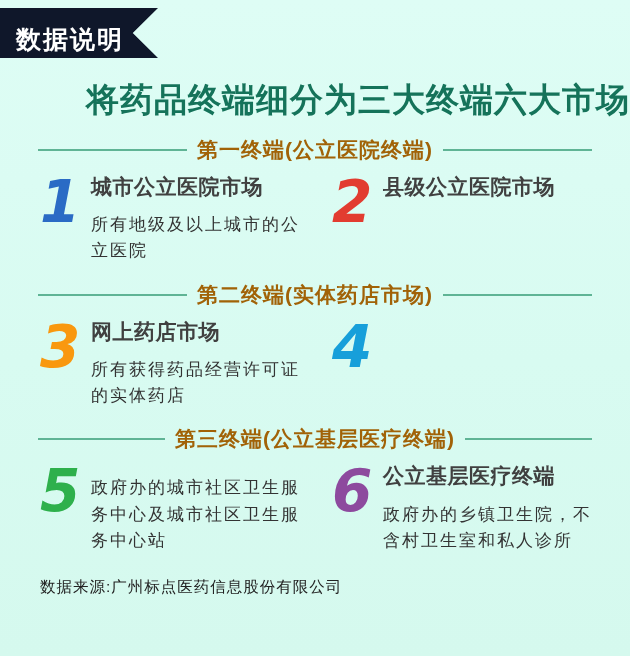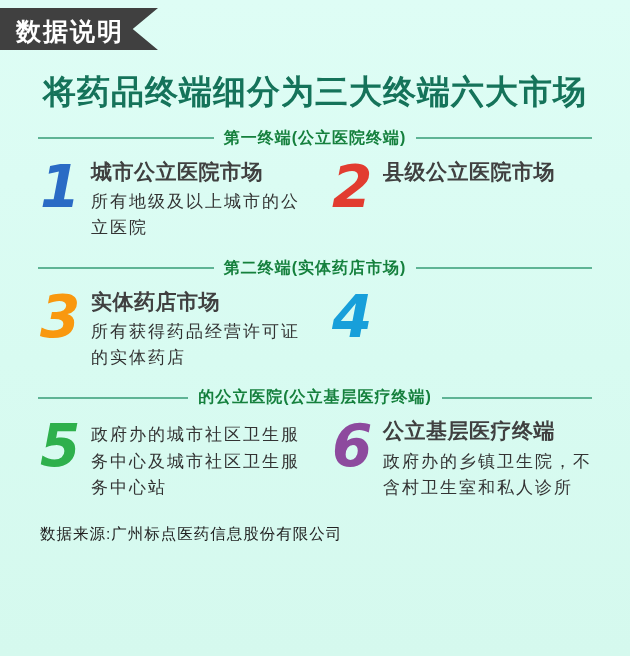--- a/index.html
+++ b/index.html
@@ -6,49 +6,49 @@
   body{
     width:630px;height:656px;
     background:linear-gradient(180deg,#defdf5 0%,#d8fbf1 55%,#d5f9ee 100%);
     font-family:"Liberation Sans","DejaVu Sans",sans-serif;
     overflow:hidden;position:relative;
   }
   
   .badge{
     display:inline-block;
     margin-top:8px;
-    background:#404040;
+    background:#0f172a;
     color:#ffffff;
     font-size:25px;
     font-weight:bold;
     letter-spacing:2px;
     line-height:38px;
-    padding:4px 34px 0 16px;
+    padding:12px 34px 0 16px;
     clip-path:polygon(0 0,100% 0,84% 50%,100% 100%,0 100%);
   }
   
   .title-area{text-align:center;margin-top:22px;}
   .title-line1{
     color:#177a5d;font-size:27px;font-weight:500;
     letter-spacing:3px;line-height:1.25;
   }
   .title-line2{
     color:#15735a;font-size:33px;font-weight:800;
-    letter-spacing:1px;line-height:1.2;margin-top:2px;
+    letter-spacing:1px;line-height:1.2;margin-top:2px;text-align:right;
   }
   
   .section-header{
     display:flex;align-items:center;
     margin:16px 38px 0 38px;
   }
   .section-header .rule{
     flex:1;height:2px;background:#5fb495;
   }
   .section-header .section-title{
-    color:#15803d;font-size:16px;font-weight:800;
+    color:#a16207;font-size:21px;font-weight:800;
     letter-spacing:1px;padding:0 10px;white-space:nowrap;
   }
   
   .section-grid{
     display:flex;
     padding:10px 30px 0 40px;
   }
   .col-left{width:292px;flex-shrink:0;}
   .col-right{flex:1;}
   .item{display:flex;align-items:flex-start;}
@@ -58,21 +58,21 @@
     line-height:0.92;width:50px;flex-shrink:0;
     margin-top:2px;
   }
   .item-body{padding-left:1px;}
   .item-title{
     color:#404040;font-size:21px;font-weight:800;
     letter-spacing:0.5px;line-height:1.25;
   }
   .item-desc{
     color:#333333;font-size:17px;line-height:1.55;
-    letter-spacing:2px;margin-top:4px;max-width:214px;
+    letter-spacing:2px;margin-top:12px;max-width:214px;
   }
   .sec2 .item-desc,.sec3 .item-desc{max-width:218px;}
   
   .footer{
     margin:20px 0 0 40px;
     color:#222222;font-size:15.5px;line-height:1.5;
     letter-spacing:1px;font-weight:500;
   }
 </style>
 </head>
@@ -113,35 +113,35 @@
 
 <div class="section-header sec2">
   <div class="rule"></div>
   <div class="section-title">第二终端(实体药店市场)</div>
   <div class="rule"></div>
 </div>
 <div class="section-grid sec2">
   <div class="col-left item">
     <div class="item-number" style="color: rgb(249, 152, 15);">3</div>
     <div class="item-body">
-      <div class="item-title">实体药店市场</div>
+      <div class="item-title">网上药店市场</div>
       <div class="item-desc">所有获得药品经营许可证的实体药店</div>
     </div>
   </div>
   <div class="col-right item">
     <div class="item-number" style="color: rgb(23, 159, 218);">4</div>
     <div class="item-body">
     </div>
   </div>
 </div>
 
 
 <div class="section-header sec3">
   <div class="rule"></div>
-  <div class="section-title">的公立医院(公立基层医疗终端)</div>
+  <div class="section-title">第三终端(公立基层医疗终端)</div>
   <div class="rule"></div>
 </div>
 <div class="section-grid sec3">
   <div class="col-left item">
     <div class="item-number" style="color: rgb(46, 176, 76);">5</div>
     <div class="item-body">
       <div class="item-desc">政府办的城市社区卫生服务中心及城市社区卫生服务中心站</div>
     </div>
   </div>
   <div class="col-right item">

